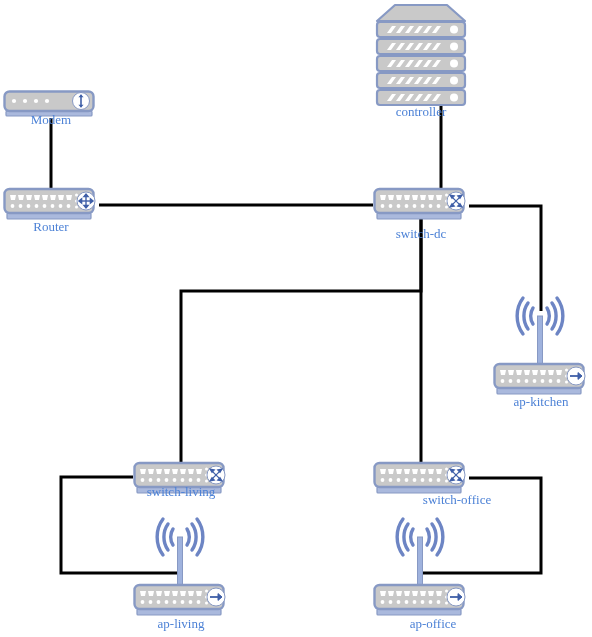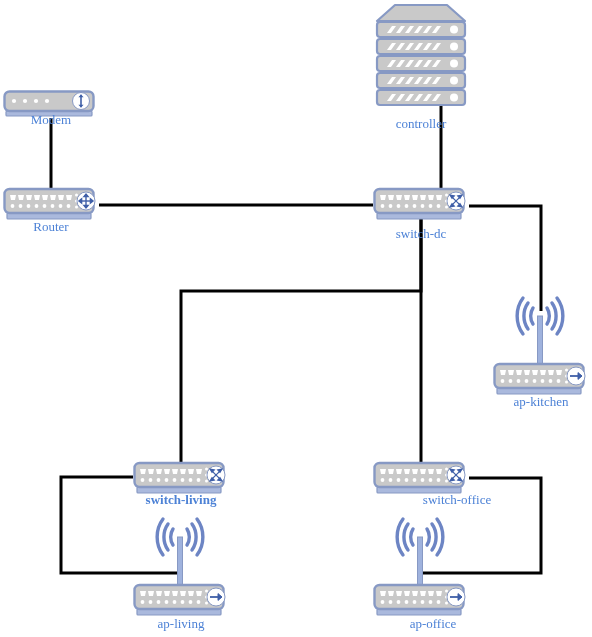--- a/index.html
+++ b/index.html
@@ -136,21 +136,21 @@
               <path d="M21 98 L26 91 L30 91 L25 98 Z"></path>
             <path d="M30 98 L35 91 L39 91 L34 98 Z"></path>
               <path d="M39 98 L44 91 L48 91 L43 98 Z"></path>
             <path d="M48 98 L53 91 L57 91 L52 98 Z"></path>
               <path d="M57 98 L62 91 L66 91 L61 98 Z"></path>
             <circle cx="79" cy="94.5" r="4"></circle>
           </g>
         </g>
       </svg>
     </div>
-    <div class="node-label" style="top:62px;">controller</div>
+    <div class="node-label" style="top:50px;">controller</div>
   </div>
 
   <div class="node" style="left:51px; top:205px;">
     <div style="position:absolute; left:-48px; top:-18px; width:96px; height:36px;">
       <svg class="icon-svg" width="96" height="36" viewBox="0 0 96 36">
         <rect x="4" y="26" width="84" height="6" rx="1" fill="#aab9dd" stroke="#8799c4" stroke-width="1.2"></rect>
         <rect x="1.5" y="2" width="89" height="24" rx="5" fill="#c9c9c9" stroke="#8799c4" stroke-width="2.4"></rect>
         <g fill="#ffffff">
           <path d="M7 8 L13 8 L12 13 L8 13 Z"></path>
             <path d="M15 8 L21 8 L20 13 L16 13 Z"></path>
@@ -303,21 +303,21 @@
         <g stroke="#3f5fa8" stroke-width="1.3" fill="#3f5fa8">
           <path d="M78.6 9.6 L87.4 18.4" fill="none"></path>
           <path d="M87.4 9.6 L78.6 18.4" fill="none"></path>
           <path d="M77.2 8.2 L81.2 9.0 L79.0 11.2 Z"></path>
           <path d="M88.8 19.8 L84.8 19.0 L87.0 16.8 Z"></path>
           <path d="M88.8 8.2 L87.0 11.2 L84.8 9.0 Z"></path>
           <path d="M77.2 19.8 L79.0 16.8 L81.2 19.0 Z"></path>
         </g>
       </svg>
     </div>
-    <div class="node-label" style="top:16px;font-weight:bold;">switch-living</div>
+    <div class="node-label" style="top:8px;">switch-living</div>
   </div>
 
   <div class="node" style="left:421px; top:477px;">
     <div style="position:absolute; left:-48px; top:-16px; width:96px; height:36px;">
       <svg class="icon-svg" width="96" height="36" viewBox="0 0 96 36">
         <rect x="4" y="26" width="84" height="6" rx="1" fill="#aab9dd" stroke="#8799c4" stroke-width="1.2"></rect>
         <rect x="1.5" y="2" width="89" height="24" rx="5" fill="#c9c9c9" stroke="#8799c4" stroke-width="2.4"></rect>
         <g fill="#ffffff">
           <path d="M7 8 L13 8 L12 13 L8 13 Z"></path>
             <path d="M15 8 L21 8 L20 13 L16 13 Z"></path>

